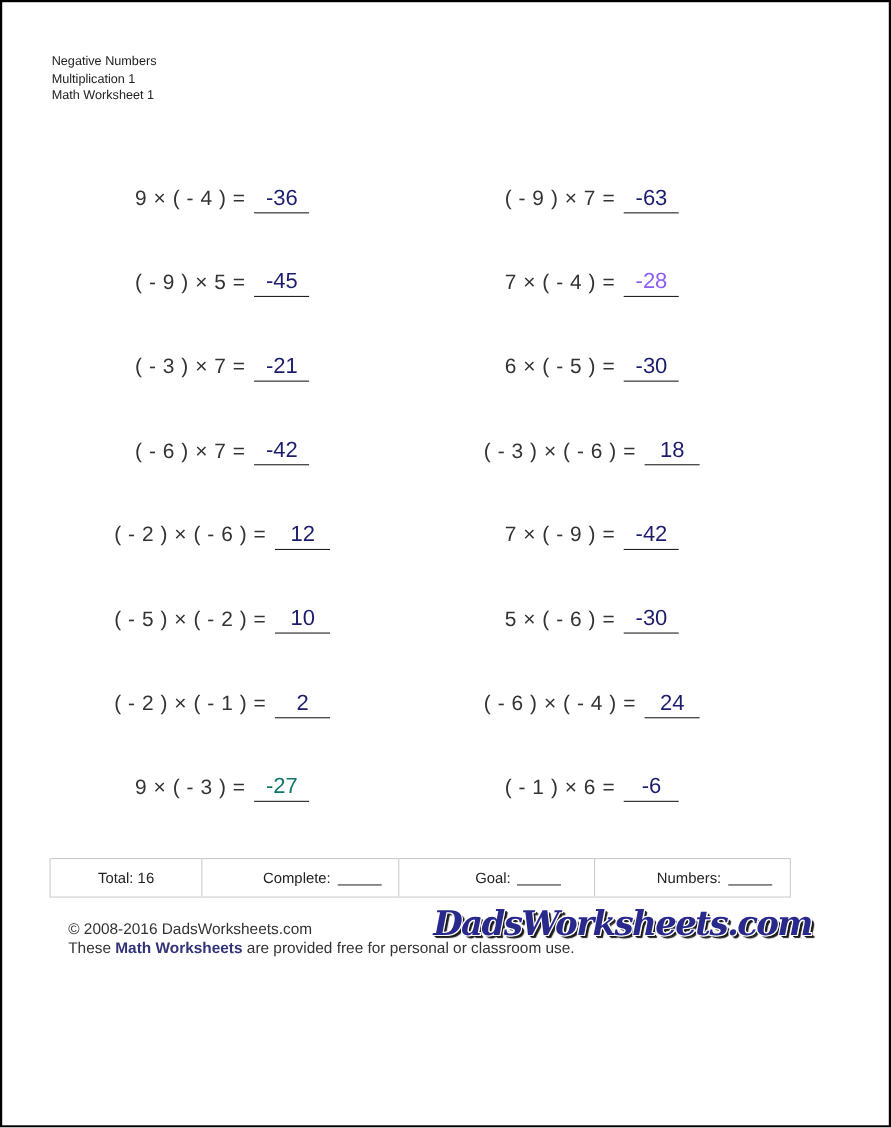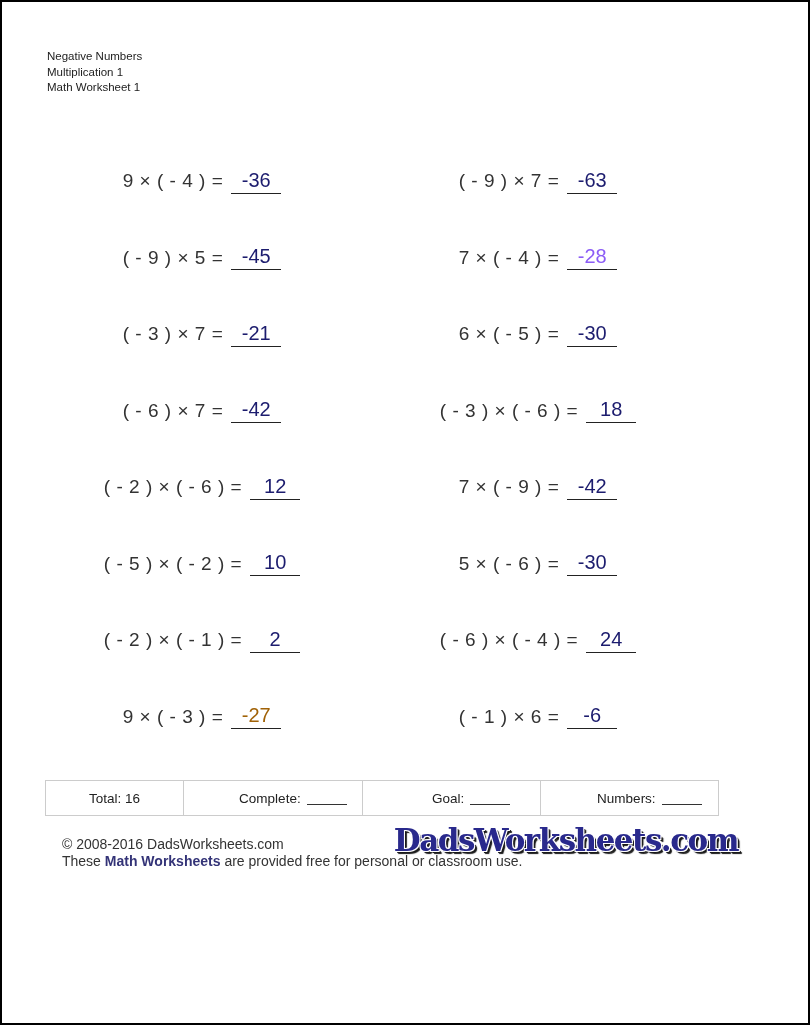--- a/index.html
+++ b/index.html
@@ -123,20 +123,21 @@
     font-weight: bold;
     text-decoration: none;
     cursor: pointer;
     margin-top: 26px;
   }
   .logo {
     position: absolute;
     right: 70px;
     top: 820px;
     font-family: "DejaVu Serif", serif;
+    font-style: italic;
     font-weight: bold;
     font-size: 31px;
     letter-spacing: -1.5px;
     white-space: nowrap;
     text-shadow:
       -1px -1px 0 #ffffff,
        1px -1px 0 #ffffff,
       -1px  1px 0 #ffffff,
        1px  1px 0 #ffffff,
        2px  2px 0 #1a1a1a,
@@ -186,21 +187,21 @@
       <span class="problem-answer" style="color: rgb(28, 28, 110);">10</span>
     </div>
 
     <div class="problem-row">
       <span class="problem-expression">( - 2 ) × ( - 1 ) =</span>
       <span class="problem-answer" style="color: rgb(28, 28, 110);">2</span>
     </div>
 
     <div class="problem-row">
       <span class="problem-expression">9 × ( - 3 ) =</span>
-      <span class="problem-answer" style="color: #a16207;">-27</span>
+      <span class="problem-answer" style="color: #0f766e;">-27</span>
     </div>
   </div>
   <div class="problems-col right">
     <div class="problem-row">
       <span class="problem-expression">( - 9 ) × 7 =</span>
       <span class="problem-answer" style="color: rgb(28, 28, 110);">-63</span>
     </div>
 
     <div class="problem-row">
       <span class="problem-expression">7 × ( - 4 ) =</span>

